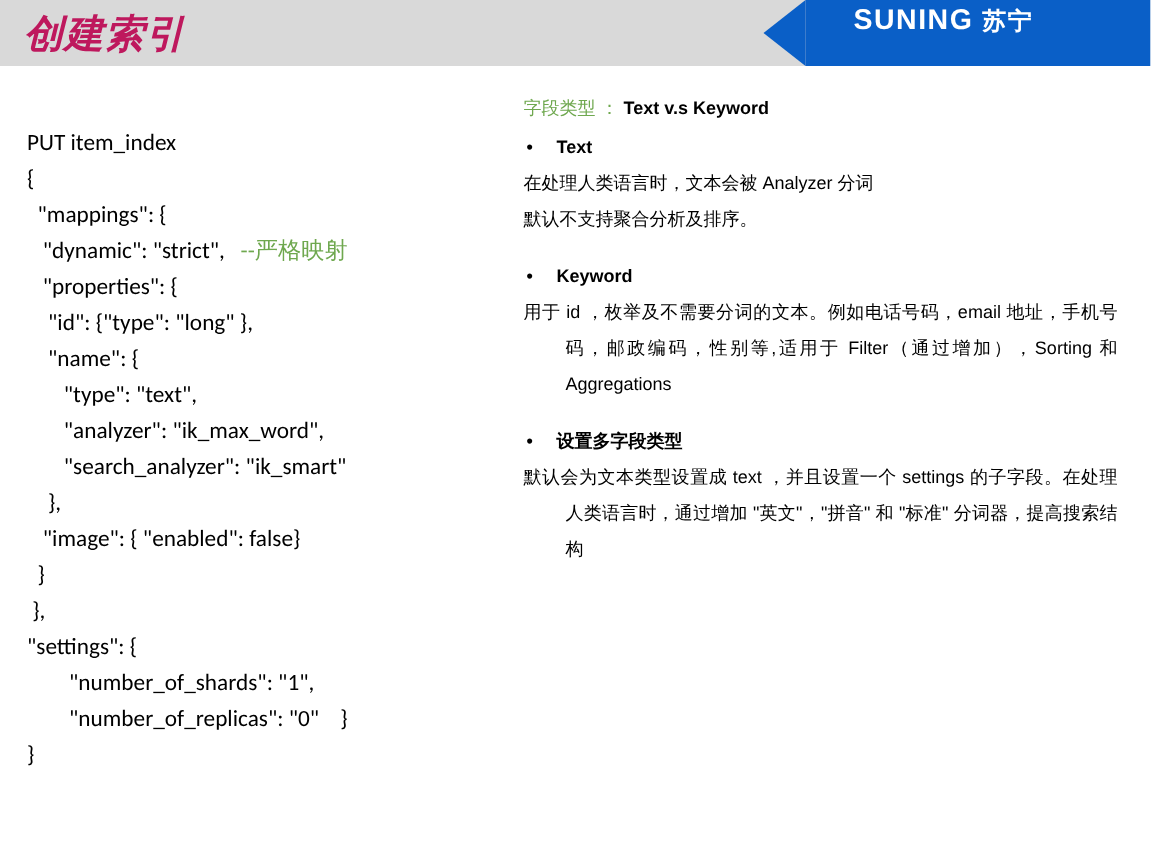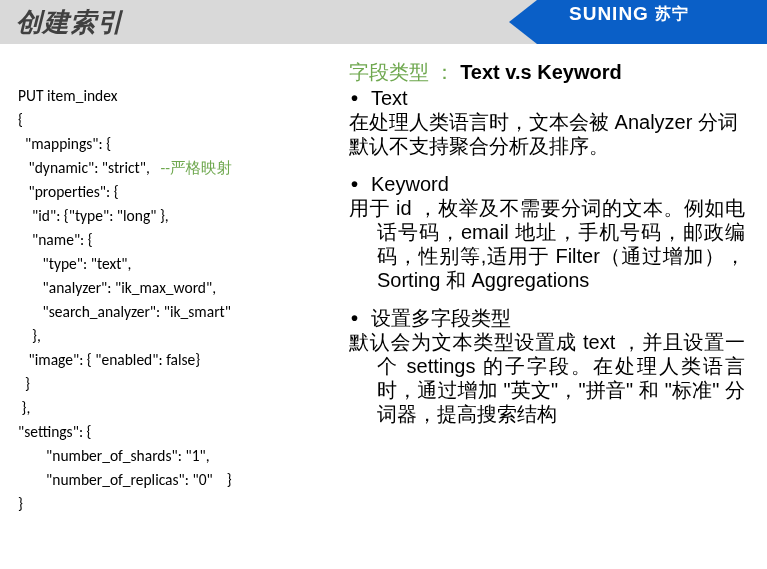--- a/index.html
+++ b/index.html
@@ -14,21 +14,21 @@
     .header {
       width: 100%;
       height: 44px;
       background: #d9d9d9;
       position: relative;
       display: flex;
       align-items: center;
       padding-left: 16px;
     }
     .header-title {
-      color: #404040;
+      color: #be185d;
       font-size: 26px;
       font-weight: bold;
       font-style: italic;
       letter-spacing: 1px;
     }
     .brand-banner {
       position: absolute;
       right: 0;
       top: 0;
       height: 28px;
@@ -80,21 +80,21 @@
       line-height: 24px;
       font-family: Calibri, Arial, sans-serif;
       color: #000;
       white-space: pre;
     }
     .comment {
       color: #6fa84f;
     }
     .rightcol {
       flex: 1;
-      font-size: 20px;
+      font-size: 12px;
       line-height: 24px;
       color: #000;
       padding-left: 6px;
       padding-right: 12px;
     }
     .section-title {
       color: #6fa84f;
       font-weight: normal;
     }
     .section-title-kw {
@@ -105,21 +105,21 @@
       display: flex;
       align-items: baseline;
     }
     .bullet-dot {
       width: 22px;
       font-weight: bold;
       text-align: left;
       padding-left: 2px;
     }
     .bullet-label {
-      font-weight: normal;
+      font-weight: bold;
     }
     .para {
       margin-bottom: 14px;
     }
     .indent {
       padding-left: 28px;
       text-indent: -28px;
     }
   </style>
 </head>

